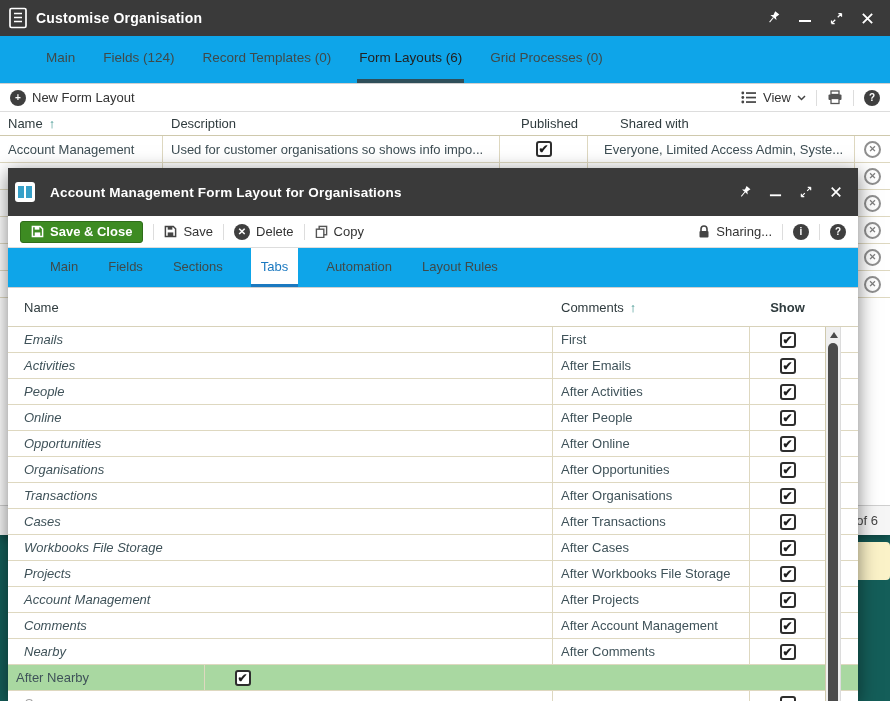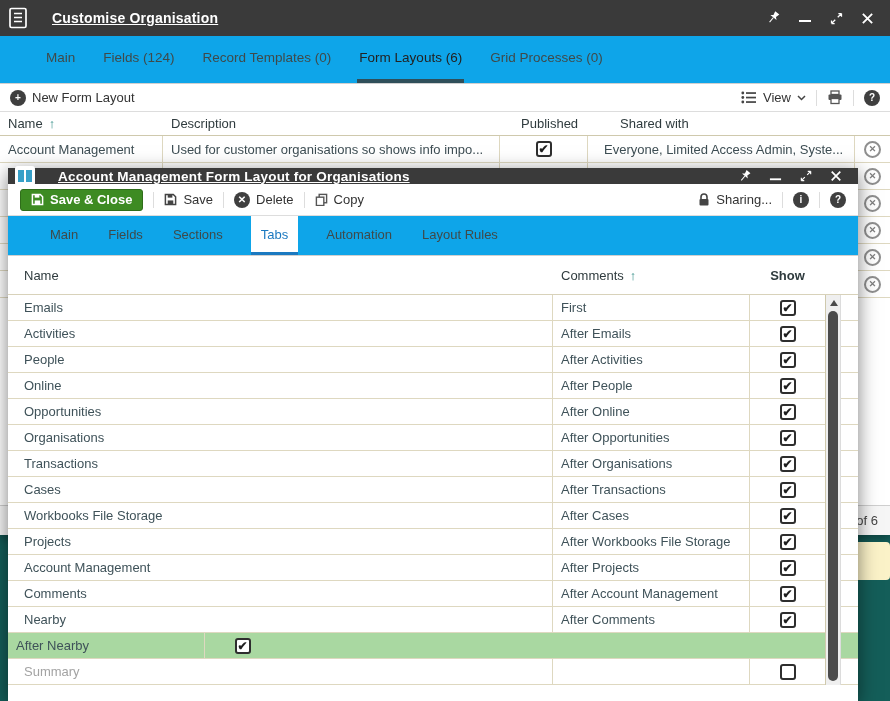--- a/index.html
+++ b/index.html
@@ -11,22 +11,22 @@
     font-family: "Liberation Sans", sans-serif;
     -webkit-font-smoothing: antialiased;
   }
   .window { position:absolute; background:#fff; }
   #bg-window { left:0; top:0; width:890px; height:535px; box-shadow:0 3px 10px rgba(0,0,0,.35); }
   #modal    { left:8px; top:168px; width:850px; height:533px; box-shadow:0 4px 18px rgba(0,0,0,.5); z-index:5; }
 
   
   .titlebar { background:#3a3a3a; color:#fff; display:flex; align-items:center; padding-left:6px; }
   #bg-window .titlebar { height:36px; }
-  #modal .titlebar { height:16px; }
-  .titlebar .title { font-weight:700; font-size:14px; margin-left:22px; letter-spacing:.2px; white-space:nowrap;text-decoration:underline; }
+  #modal .titlebar { height:48px;gap:8px; }
+  .titlebar .title { font-weight:700; font-size:14px; margin-left:6px; letter-spacing:.2px; white-space:nowrap; }
   #modal .titlebar .title { font-size:13.5px; }
   .win-controls { margin-left:auto; display:flex; gap:17px; padding-right:16px; align-items:center; }
   .wc { display:inline-flex; cursor:pointer; }
 
   
   .tabstrip { background:#0ea5e9; border-bottom:1px solid #d0d0d0; display:flex; align-items:stretch; }
   #bg-window .tabstrip { height:48px; padding-left:44px; gap:24px; }
   #modal .tabstrip { height:40px; padding-left:40px; gap:26px; }
   .tab { display:flex; align-items:center; font-size:13px; color:#3f4a4a; cursor:pointer;
          border-bottom:4px solid transparent; padding:0 2px; white-space:nowrap; }
@@ -70,21 +70,21 @@
   .m-thead { height:39px; display:flex; align-items:center; font-size:13px; color:#2f3b3e; border-bottom:1px solid #d8d2ba; background:#fff; }
   .m-thead > div { display:flex; align-items:center; white-space:nowrap; }
   .h-m-name { width:545px; padding-left:16px; }
   .h-m-pos  { width:197px; padding-left:8px; }
   .h-m-show { width:75px; justify-content:center;font-weight:bold; }
   .m-tbody { position:relative; height:390px; background:#fff; }
   .m-row { height:26px; display:flex; border-bottom:1px solid #ded8c0; font-size:13px; color:#3f5259; background:#fff; cursor:pointer; }
   .m-row.hl { background:#a9d8a1; }
   .m-row.dis { color:#a3a3a3; }
   .m-cell { display:flex; align-items:center; overflow:hidden; white-space:nowrap; }
-  .m-name { width:545px; padding-left:16px; border-right:1px solid #ded8c0; }
+  .m-name { width:545px; padding-left:16px; border-right:1px solid #ded8c0;font-style:italic; }
   .m-pos  { width:197px; padding-left:8px; border-right:1px solid #ded8c0; }
   .m-show { width:75px; justify-content:center; }
 
   .sort { color:#2e8b84; font-weight:700; margin-left:6px; font-size:13px; }
 
   .cb { width:16px; height:16px; border:2px solid #2e2e2e; border-radius:3px; background:#fff;
         display:inline-flex; align-items:center; justify-content:center; font-size:12px; font-weight:700;
         color:#1e1e1e; line-height:1; cursor:pointer; flex:none; }
   .x-circle { width:17px; height:17px; border-radius:50%; border:2px solid #8f8f8f; color:#7f7f7f; background:#fff;
               display:inline-flex; align-items:center; justify-content:center; font-size:9px; font-weight:700;

